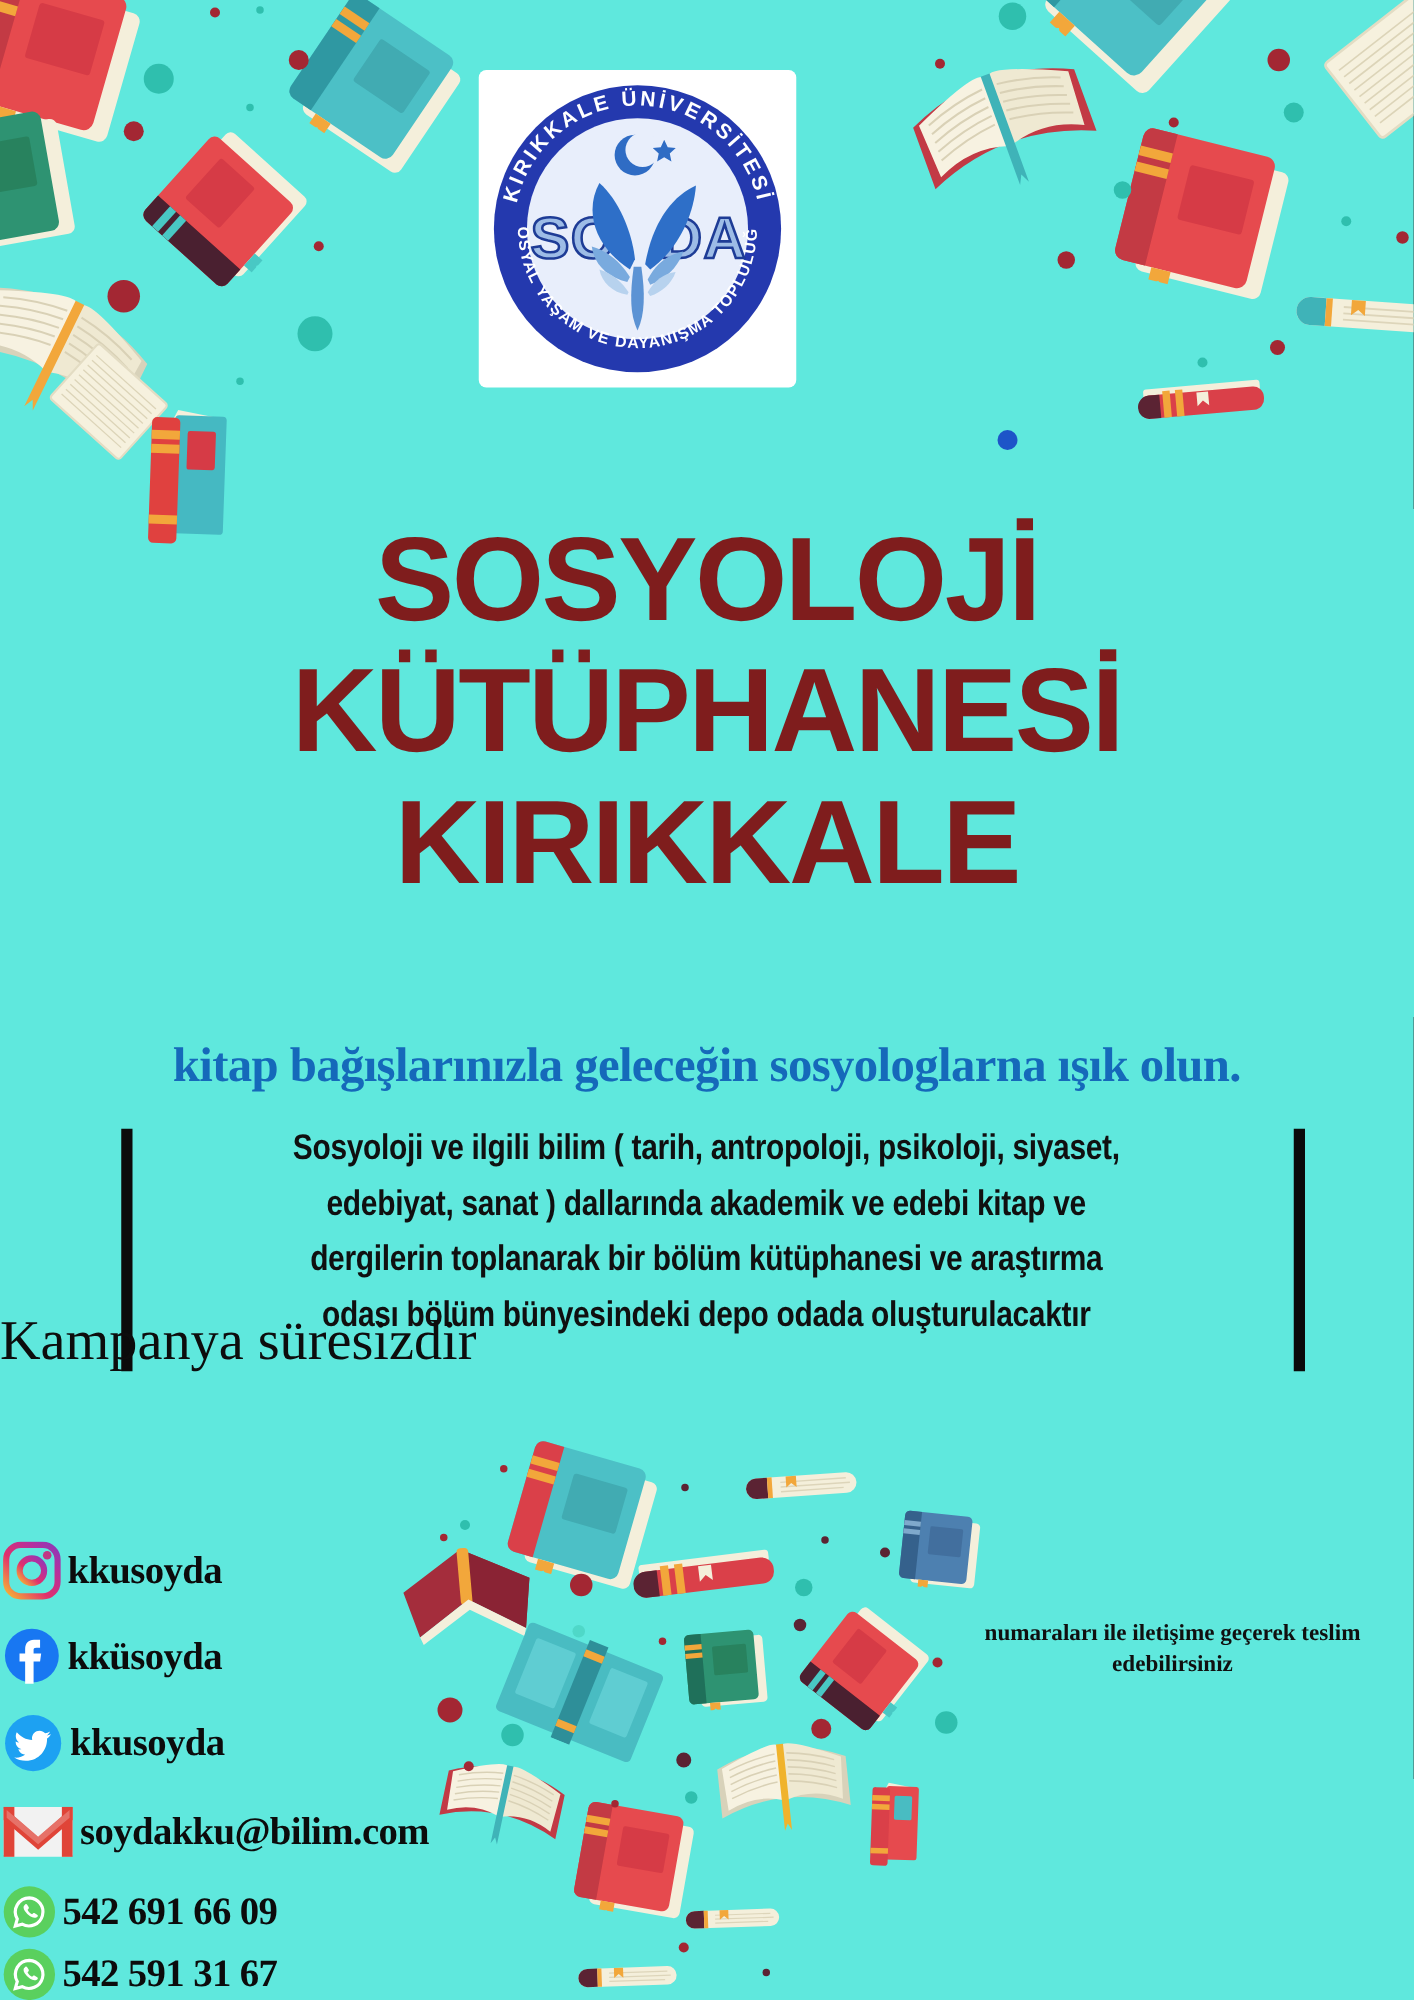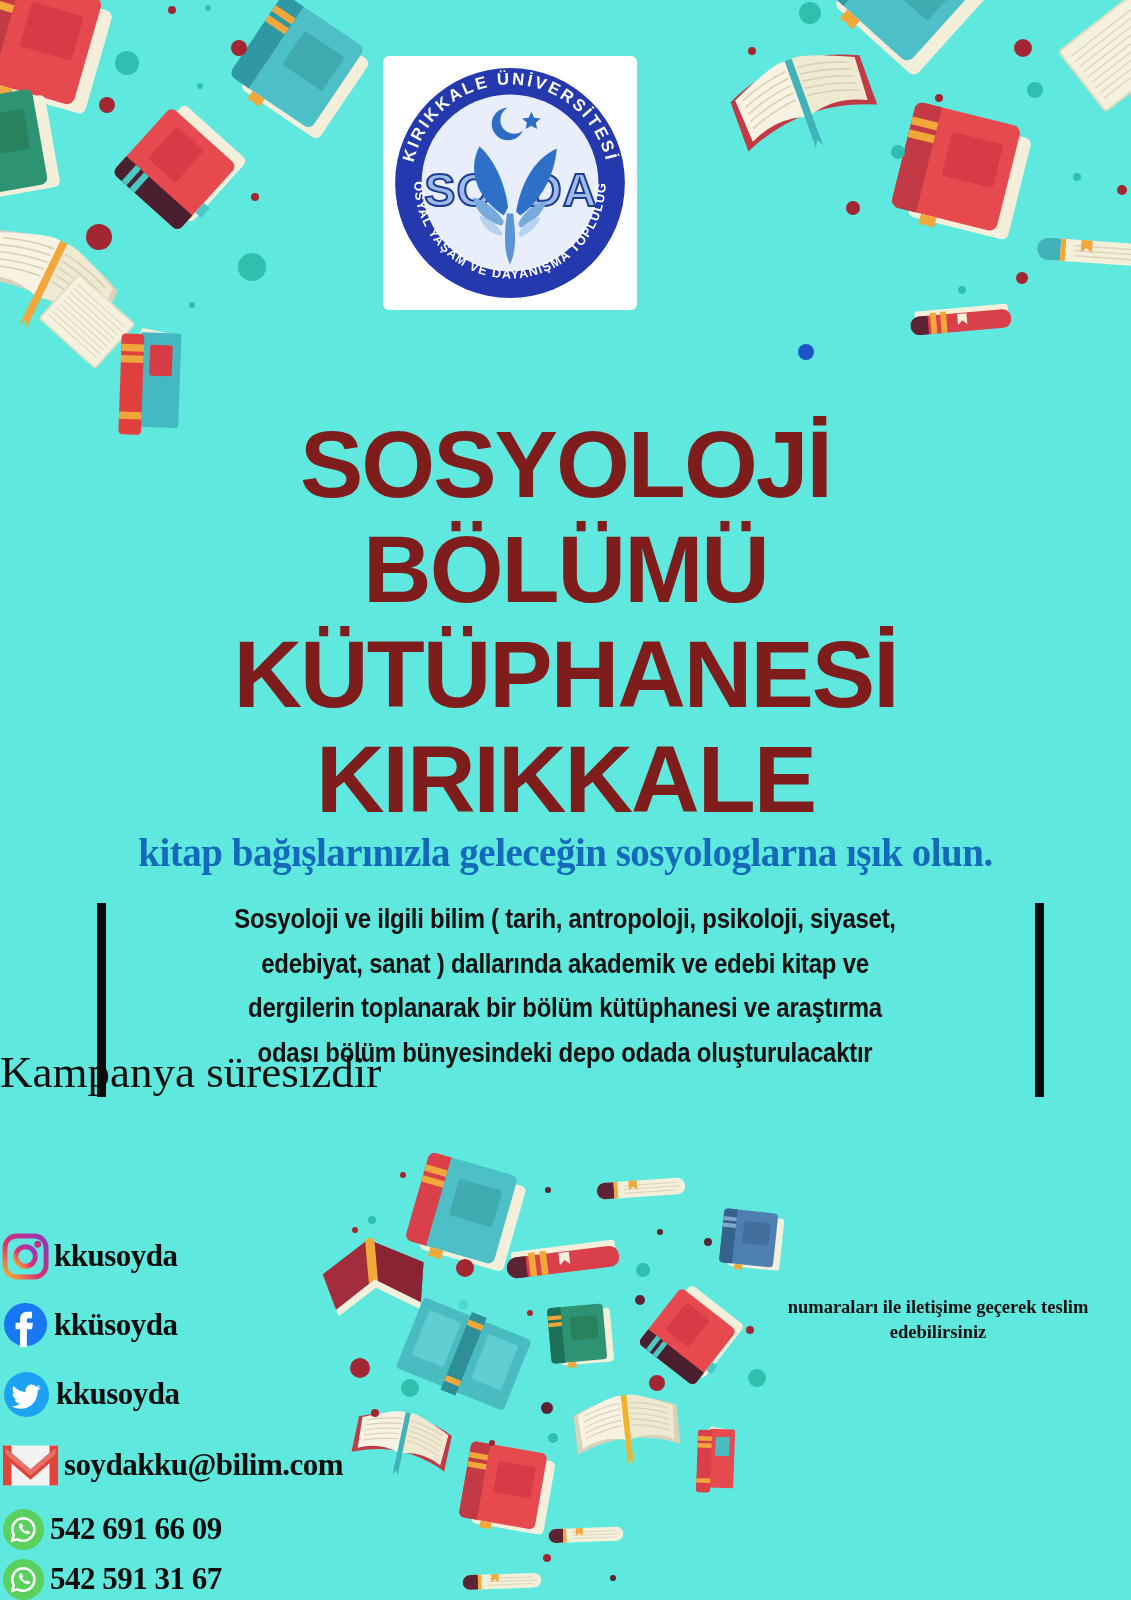--- a/index.html
+++ b/index.html
@@ -425,21 +425,20 @@
         <path d="M128 160 C 134 148 144 140 156 138 C 152 150 142 160 130 164 Z" fill="#79aade"></path>
         <path d="M112 172 C 100 170 92 162 90 152 C 100 155 108 162 113 170 Z" fill="#b7d2ee"></path>
         <path d="M128 170 C 133 161 141 155 150 154 C 147 163 139 170 130 173 Z" fill="#b7d2ee"></path>
         <path d="M117 150 C 114 172 114 188 120 200 C 126 188 126 170 123 150 Z" fill="#5c93d4"></path>
       </g>
     </svg>
   </div>
 
   <h1 class="title">
     <div>SOSYOLOJİ</div>
-    <div>BÖLÜMÜ</div>
     <div>KÜTÜPHANESİ</div>
     <div>KIRIKKALE</div>
   </h1>
 
   <div class="subtitle">kitap bağışlarınızla geleceğin sosyologlarna ışık olun.</div>
 
   <div class="bar bar-left"></div>
   <div class="bar bar-right"></div>
 
   <div class="bodytext">

